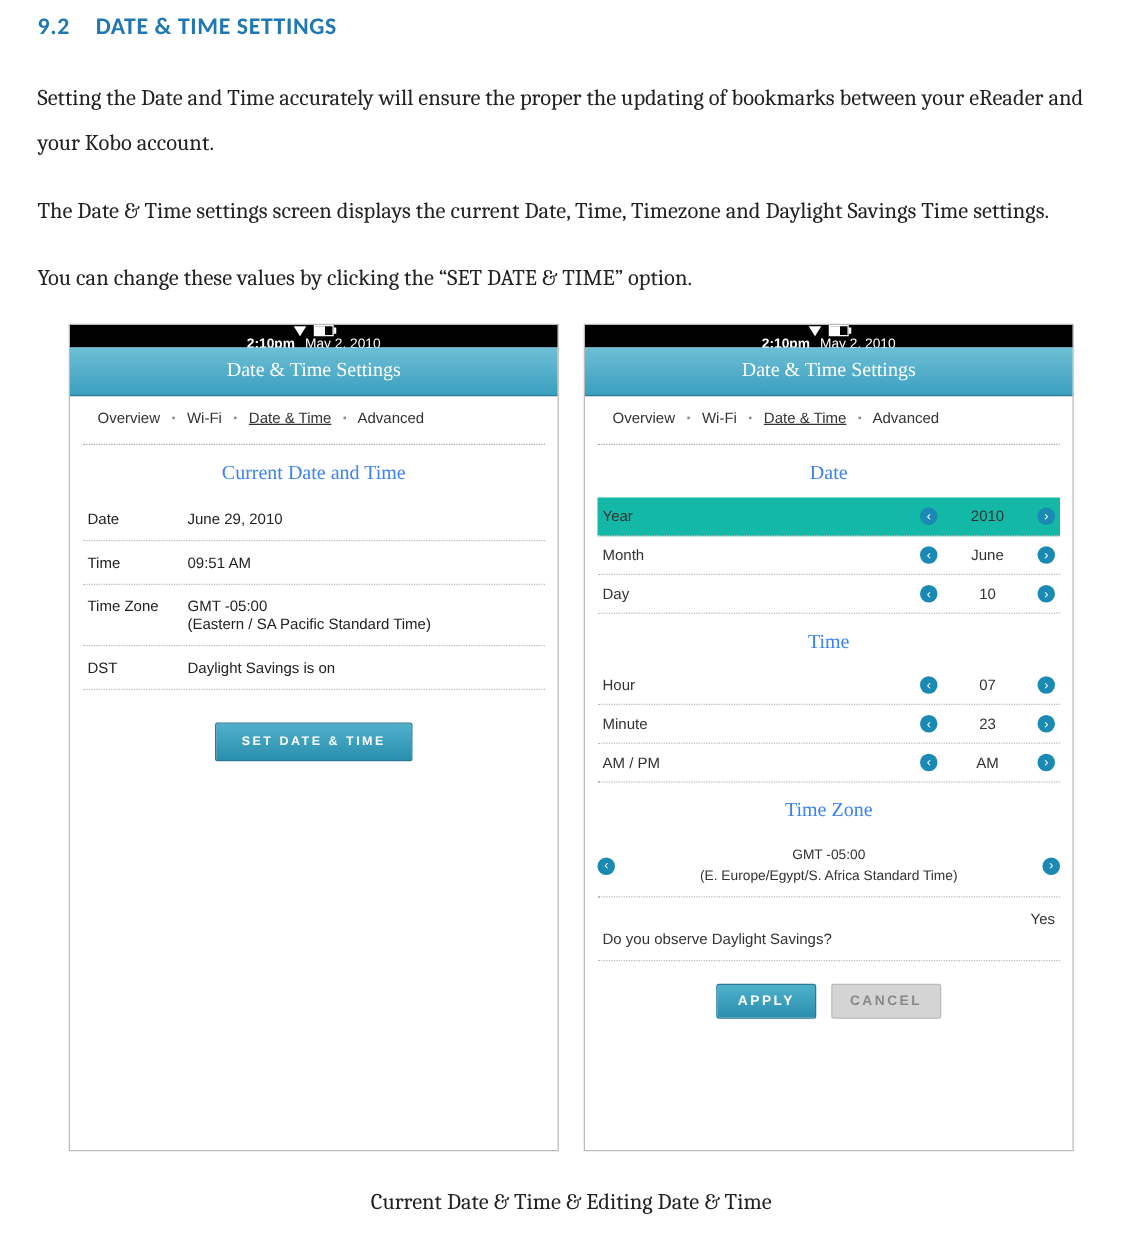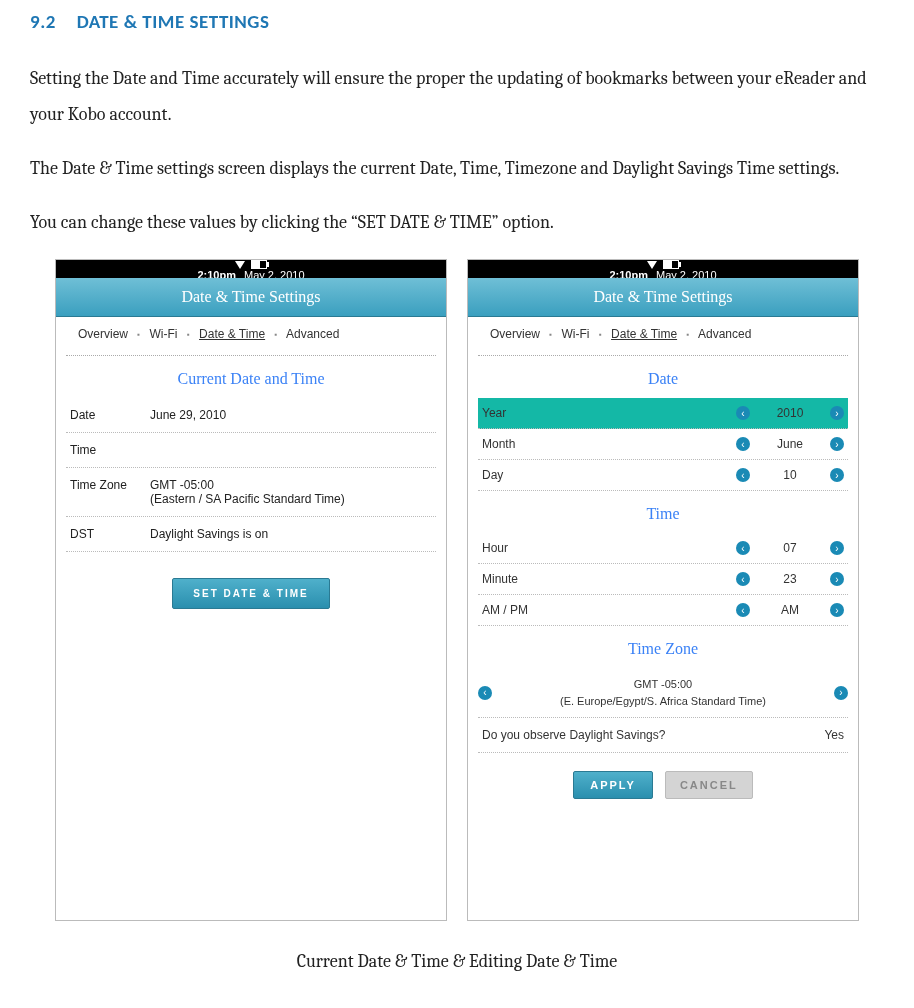--- a/index.html
+++ b/index.html
@@ -114,21 +114,21 @@
   .spin-val { min-width:36px; text-align:center; }
   .tz-row {
     margin: 0 10px; padding: 8px 0; border-bottom:1px dotted #bbb;
     display:flex; align-items:center; font-size:11px;
   }
   .tz-row .tzc { flex:1; text-align:center; color:#333; line-height:1.5;}
   .dst-row {
     margin:0 10px; padding:10px 4px; border-bottom:1px dotted #bbb;
     display:flex; font-size:12px;
   }
-  .dst-row .q { flex:1;}
+  .dst-row .q { flex:1;margin-top:16px;}
   .btnrow { text-align:center; padding: 18px 0 12px 0; display:flex; justify-content:center; gap:12px;}
   .btn-apply {
     background: linear-gradient(#4fb0cb,#2a8fae); color:#fff; font-weight:bold;
     letter-spacing:2px; padding:7px 16px; font-size:11px; border:1px solid #2a7a93; border-radius:2px;
     font-family: Arial;
   }
   .btn-cancel {
     background:#d4d4d4; color:#888; font-weight:bold; letter-spacing:2px;
     padding:7px 14px; font-size:11px; border:1px solid #bbb; border-radius:2px;
     font-family: Arial;
@@ -179,20 +179,21 @@
       <span>Advanced</span>
     </div>
     <div class="section-title">Current Date and Time</div>
 
     <div class="dotted-row">
       <span class="lbl">Date</span>
       <span class="val">June 29, 2010</span>
     </div>
     <div class="dotted-row">
       <span class="lbl">Time</span>
+      <span class="val">09:51 AM</span>
     </div>
     <div class="dotted-row" style="align-items:flex-start;">
       <span class="lbl">Time Zone</span>
       <span class="val">
         <span>GMT -05:00</span><br>
         <span>(Eastern / SA Pacific Standard Time)</span>
       </span>
     </div>
     <div class="dotted-row">
       <span class="lbl">DST</span>

